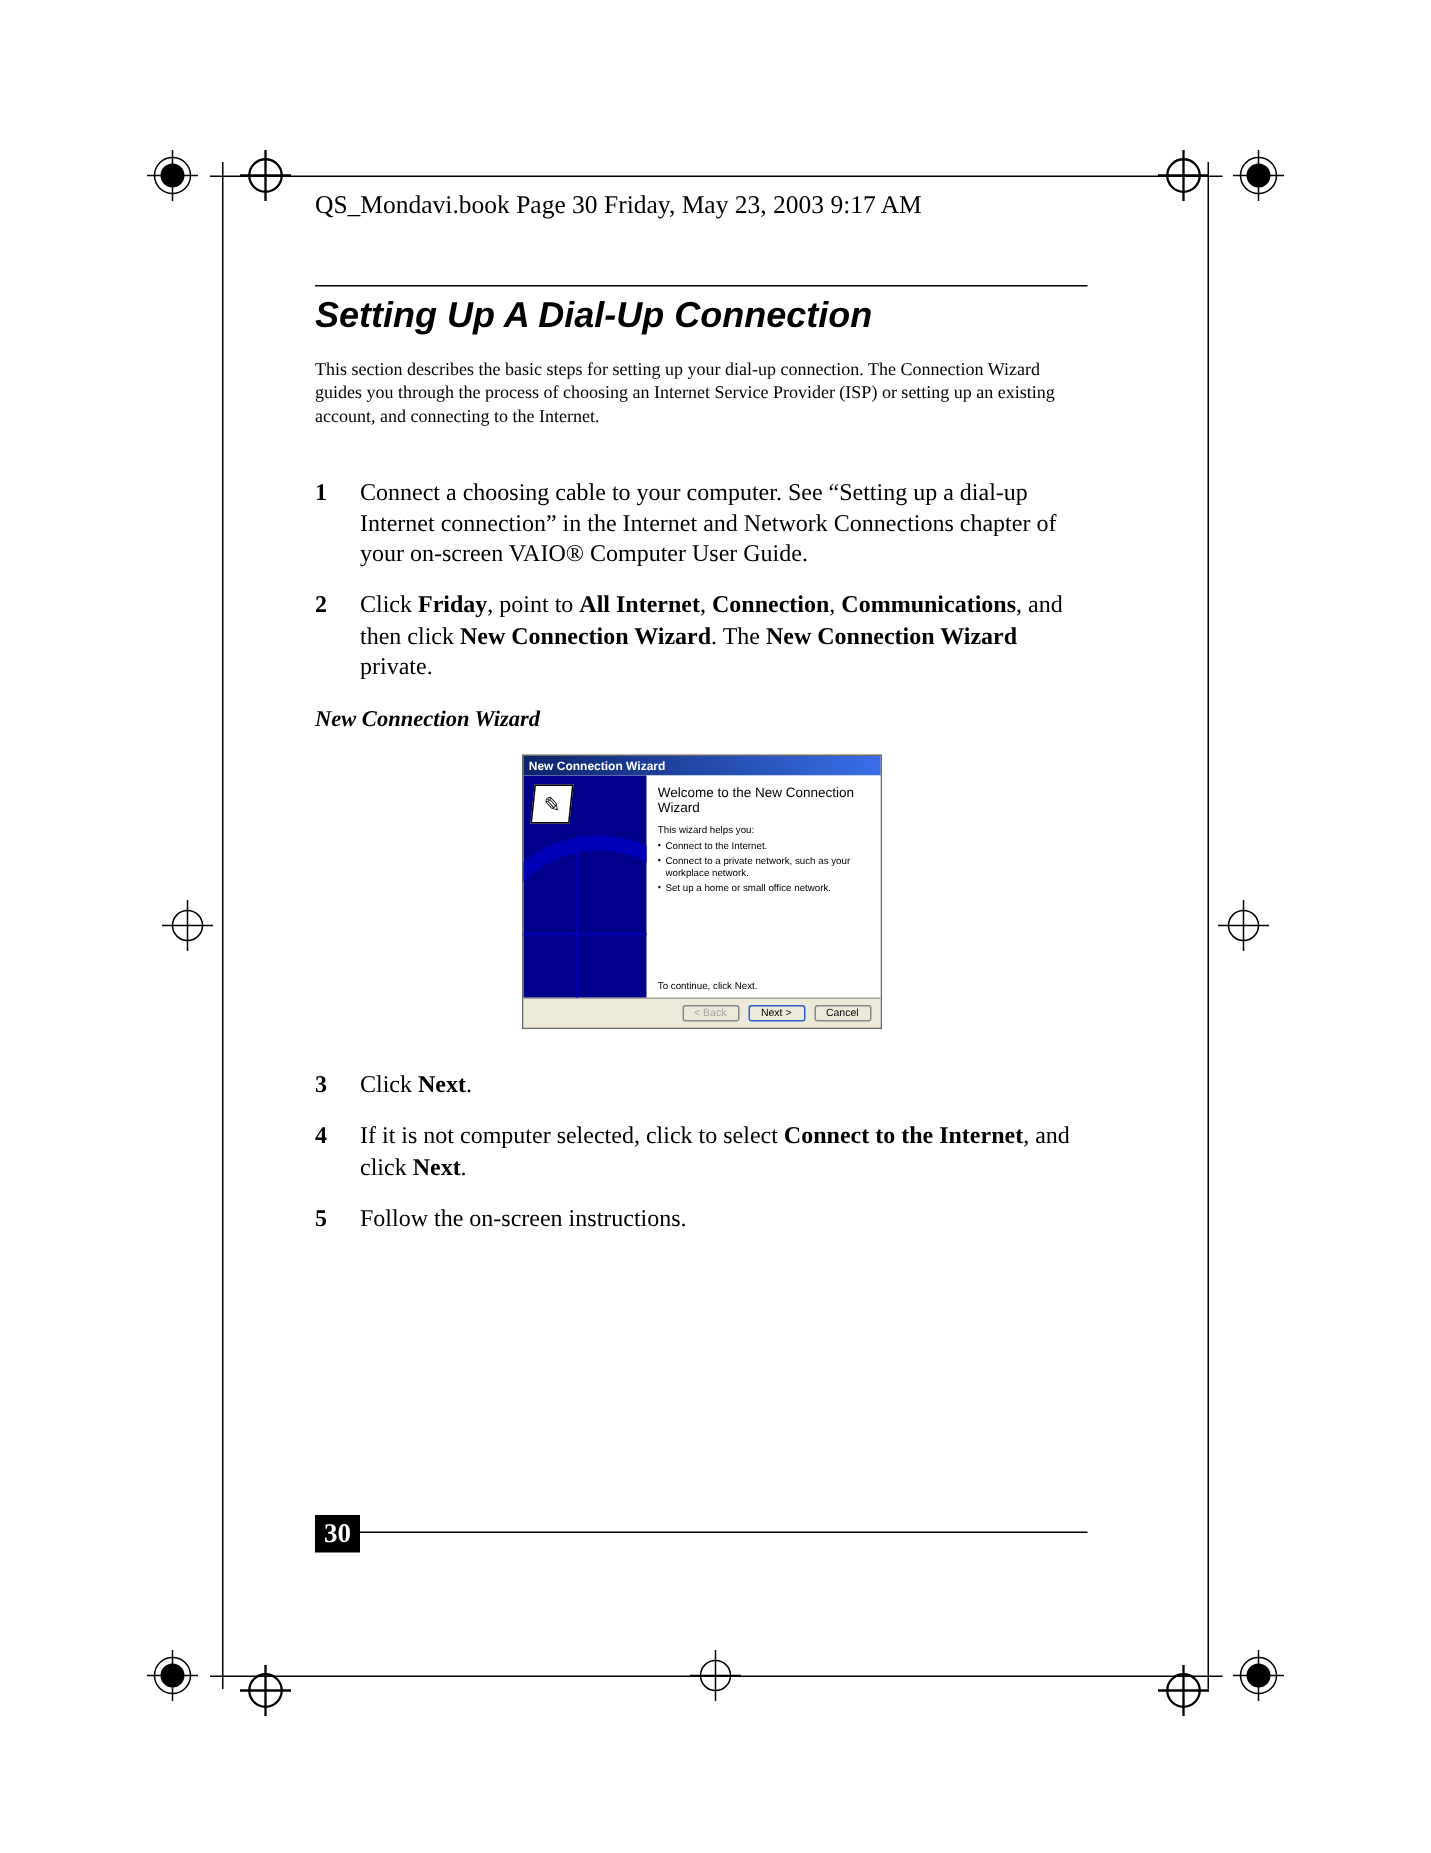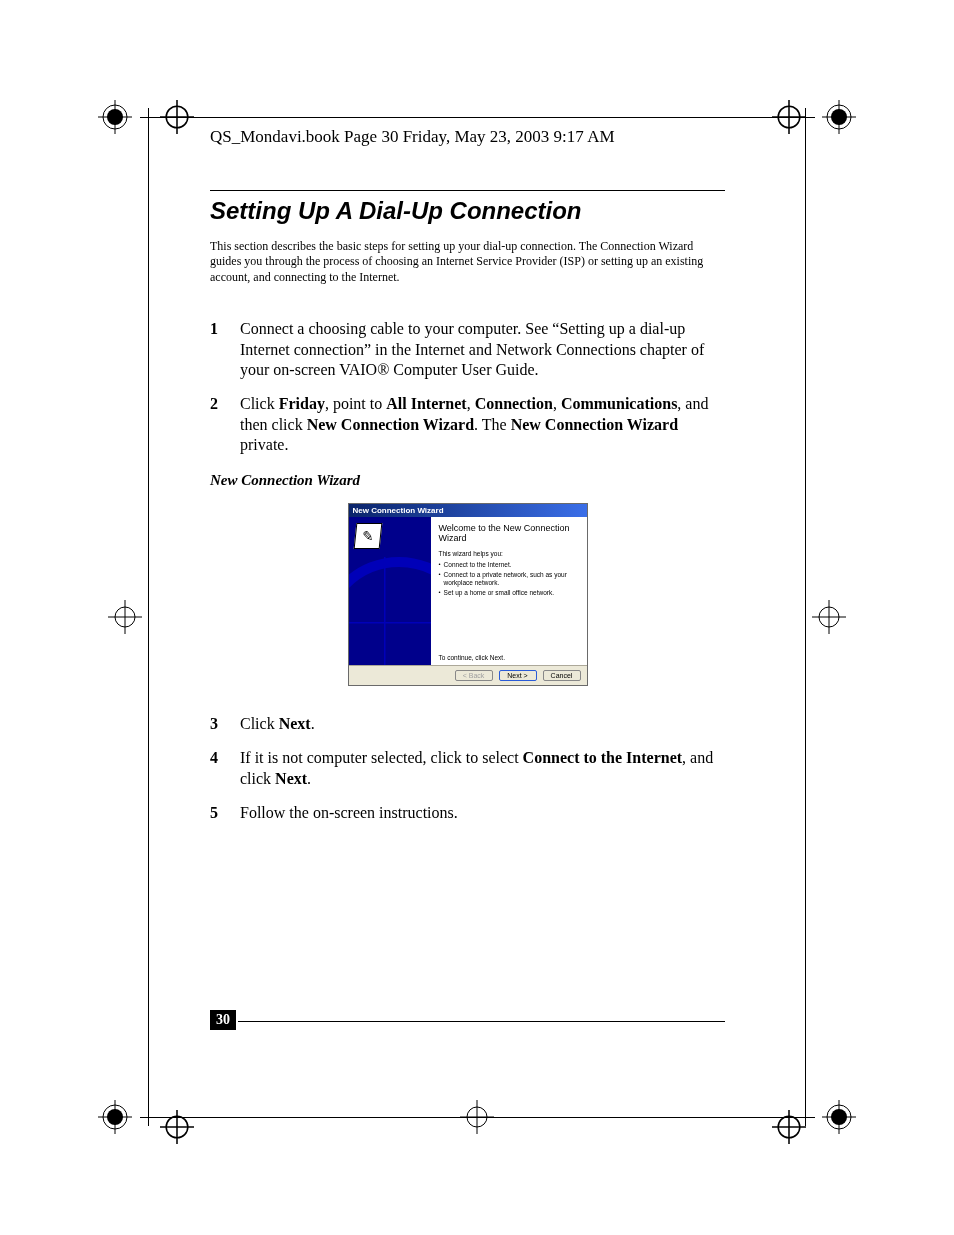--- a/index.html
+++ b/index.html
@@ -164,21 +164,21 @@
   .wiz-btn.disabled { color: #a0a0a0; }
   .wiz-btn.primary { border: 1.5px solid #2a5bd7; }
 
   .page-num-box {
     position: absolute;
     left: 210px;
     top: 1010px;
     background: #000;
     color: #fff;
     font-weight: bold;
-    font-size: 14px;
+    font-size: 18px;
     padding: 2px 6px;
   }
   .rule-bottom {
     position: absolute;
     left: 238px;
     top: 1021px;
     width: 487px;
     border-top: 1.3px solid #000;
   }
 </style>

